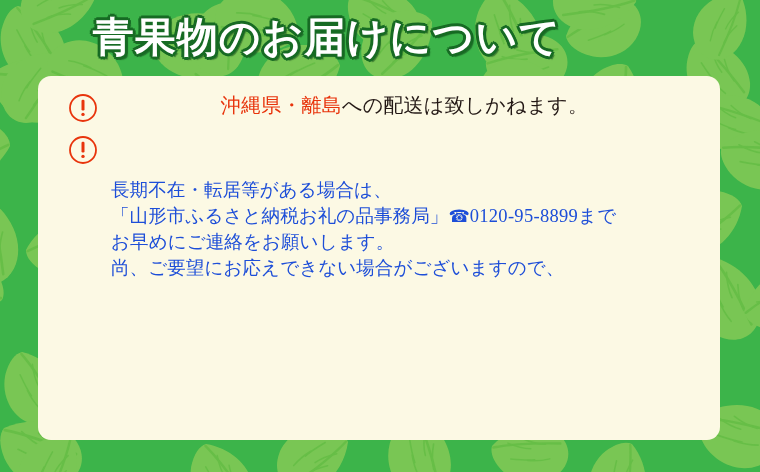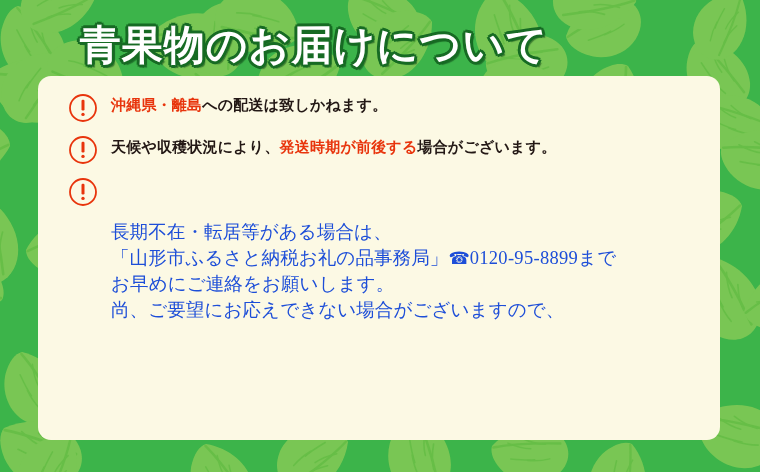--- a/index.html
+++ b/index.html
@@ -31,24 +31,25 @@
   #leaf-layer svg {
     display: block;
     width: 760px;
     height: 472px;
   }
 
   
   #title-wrap {
     position: absolute;
     left: 0;
-    top: 20px;
+    top: 12px;
     width: 628px;
     text-align: center;
     z-index: 4;
+    padding-left: 13px;
   }
   #title {
     display: inline-block;
     font-family: "DejaVu Sans", "Liberation Sans", sans-serif;
     font-weight: bold;
     font-size: 41px;
     line-height: 50px;
     letter-spacing: 1px;
     color: #ffffff;
     text-shadow:
@@ -90,25 +91,26 @@
     flex: 0 0 auto;
     width: 30px;
     height: 30px;
     margin-top: 3px;
     margin-right: 13px;
   }
   .notice-icon svg { display: block; width: 30px; height: 30px; }
 
   .notice-text {
     flex: 1 1 auto;
-    font-size: 15px;
+    font-size: 20px;
     line-height: 30px;
     color: #231815;
-    font-weight: bold;
+    font-weight: normal;
     letter-spacing: 0.2px;
+    text-align: center;
   }
   .hl { color: #e8340c; }
 
   
   #footer-note {
     margin: 12px 0 0 43px;
     font-size: 18.5px;
     line-height: 26px;
     color: #1d4ed8;
     font-weight: normal;
@@ -212,32 +214,20 @@
             <circle cx="15" cy="15" r="13" fill="none" stroke="#e8340c" stroke-width="1.8"></circle>
             <rect x="13.5" y="6.8" width="3" height="10.6" rx="1.2" fill="#e8340c"></rect>
             <circle cx="15" cy="21.4" r="1.7" fill="#e8340c"></circle>
           </svg>
         </span>
         <span class="notice-text">
           <span class="hl">沖縄県・離島</span><span>への配送は致しかねます。</span>
         </span>
       </li>
 
-      <li class="notice-item">
-        <span class="notice-icon">
-          <svg viewBox="0 0 30 30" xmlns="http://www.w3.org/2000/svg">
-            <circle cx="15" cy="15" r="13" fill="none" stroke="#e8340c" stroke-width="1.8"></circle>
-            <rect x="13.5" y="6.8" width="3" height="10.6" rx="1.2" fill="#e8340c"></rect>
-            <circle cx="15" cy="21.4" r="1.7" fill="#e8340c"></circle>
-          </svg>
-        </span>
-        <span class="notice-text">
-          <span>天候や収穫状況により、</span><span class="hl">発送時期が前後する</span><span>場合がございます。</span>
-        </span>
-      </li>
 
       <li class="notice-item">
         <span class="notice-icon">
           <svg viewBox="0 0 30 30" xmlns="http://www.w3.org/2000/svg">
             <circle cx="15" cy="15" r="13" fill="none" stroke="#e8340c" stroke-width="1.8"></circle>
             <rect x="13.5" y="6.8" width="3" height="10.6" rx="1.2" fill="#e8340c"></rect>
             <circle cx="15" cy="21.4" r="1.7" fill="#e8340c"></circle>
           </svg>
         </span>
       </li>

